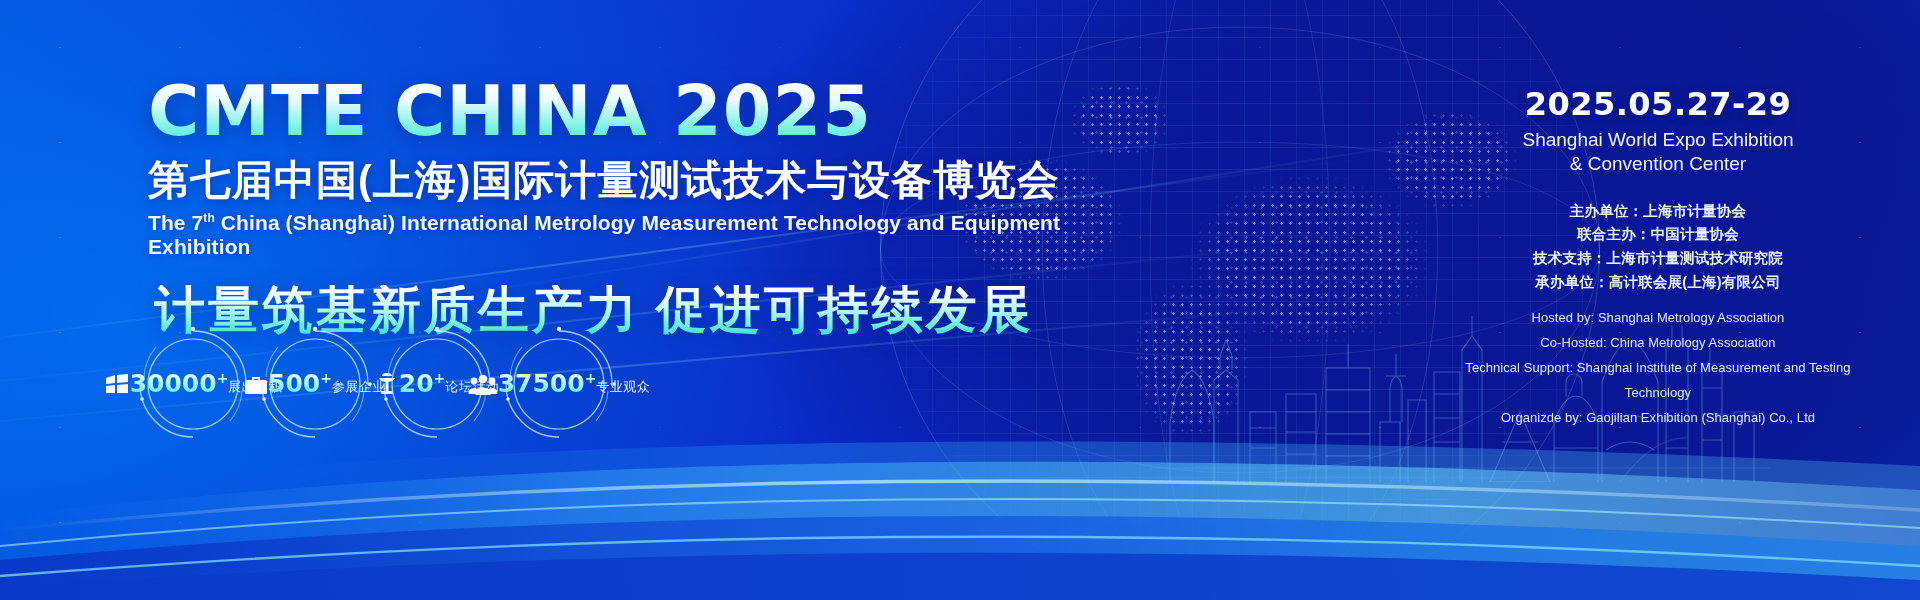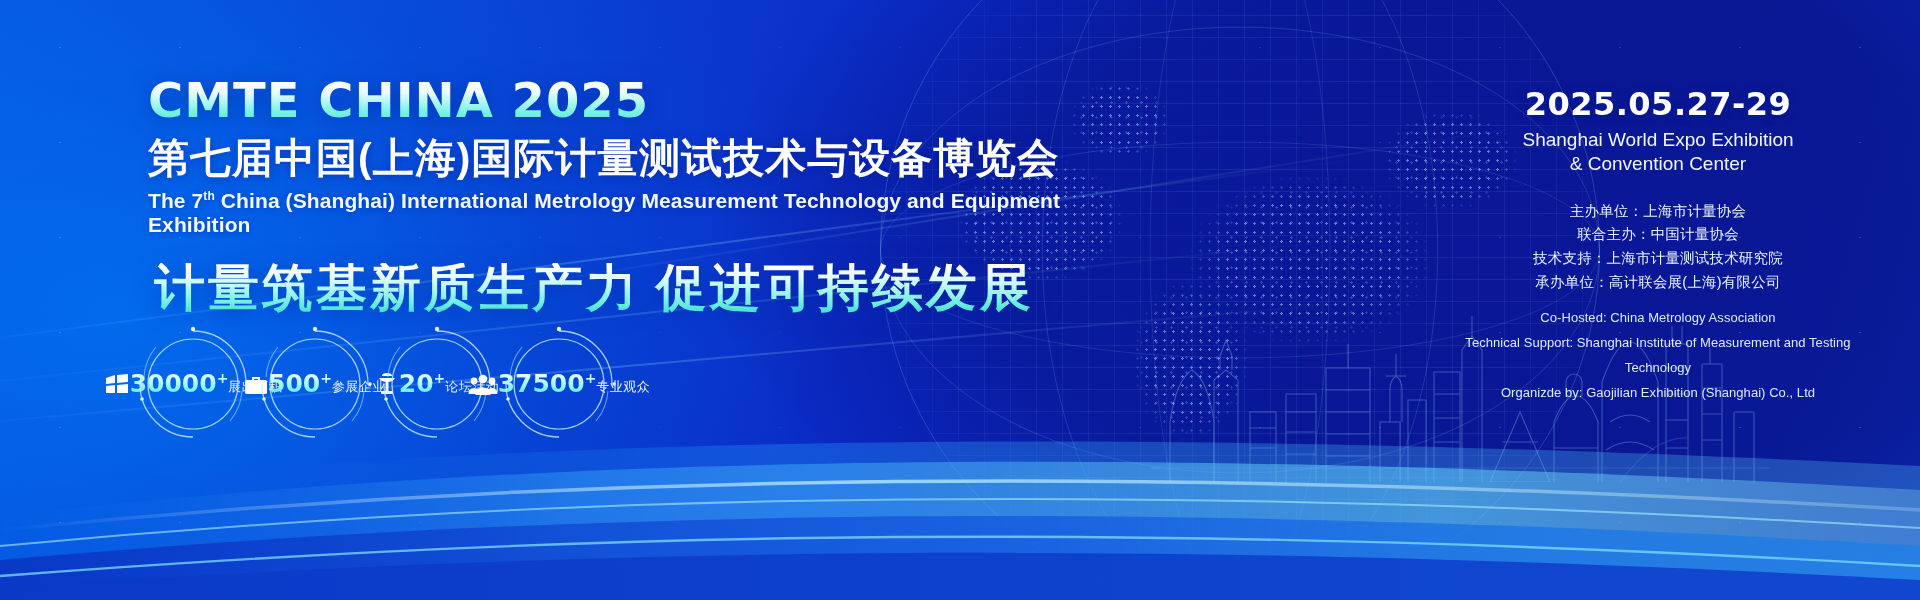--- a/index.html
+++ b/index.html
@@ -82,21 +82,21 @@
   .waves svg{ display:block; width:100%; height:100%; }
 
   
   .skyline{ position:absolute; right:150px; bottom:118px; width:620px; height:210px; opacity:.30; pointer-events:none; }
   .skyline svg{ width:100%; height:100%; display:block; }
 
   
   .left{ position:absolute; left:148px; top:76px; width:950px; }
 
   .title{
-    font-size:48px; font-weight:800; letter-spacing:1px; line-height:1;
+    font-size:70px; font-weight:800; letter-spacing:1px; line-height:1;
     font-family:"DejaVu Sans", sans-serif;
     background:linear-gradient(180deg,#ffffff 8%, #eafcff 34%, #7ff2e6 72%, #4fe8d8 100%);
     -webkit-background-clip:text; background-clip:text; color:transparent;
     -webkit-text-fill-color:transparent;
     filter:drop-shadow(0 3px 10px rgba(0,40,160,.6));
   }
   .cn-sub{
     margin-top:12px;
     font-size:41px; font-weight:700; color:#ffffff; letter-spacing:1px; line-height:1.08;
     text-shadow:0 2px 10px rgba(0,30,140,.55);
@@ -144,21 +144,21 @@
     text-shadow:0 2px 9px rgba(0,25,130,.5);
   }
   .venue-cn{
     margin-top:11px; font-size:26px; font-weight:400; color:#ffffff;
     letter-spacing:7px; line-height:1;
   }
   .venue-en{
     margin-top:8px; font-size:19px; color:#f0f7ff; line-height:1.28; font-weight:400;
   }
   .org-cn{ margin-top:23px; }
-  .org-cn div{ font-size:14.5px; color:#e8f3ff; font-weight:400; line-height:1.63; letter-spacing:.2px; }
+  .org-cn div{ font-size:14.5px; color:#e8f3ff; font-weight:700; line-height:1.63; letter-spacing:.2px; }
   .org-en{ margin-top:12px; }
   .org-en div{ font-size:13px; color:#dceaff; font-weight:400; line-height:1.92; letter-spacing:.05px; }
 </style>
 </head>
 <body>
 
 <div class="banner">
 
   <div class="globe"></div>
   <div class="globe-ring"></div>
@@ -362,19 +362,20 @@
     </div>
 
     <div class="org-cn">
       <div>主办单位：上海市计量协会</div>
       <div>联合主办：中国计量协会</div>
       <div>技术支持：上海市计量测试技术研究院</div>
       <div>承办单位：高计联会展(上海)有限公司</div>
     </div>
 
     <div class="org-en">
+      <div>Hosted  by: Shanghai Metrology Association</div>
       <div>Co-Hosted: China Metrology Association</div>
       <div>Technical Support: Shanghai Institute of Measurement and Testing Technology</div>
       <div>Organizde by: Gaojilian Exhibition (Shanghai) Co., Ltd</div>
     </div>
   </div>
 
 </div>
 
 </body></html>

